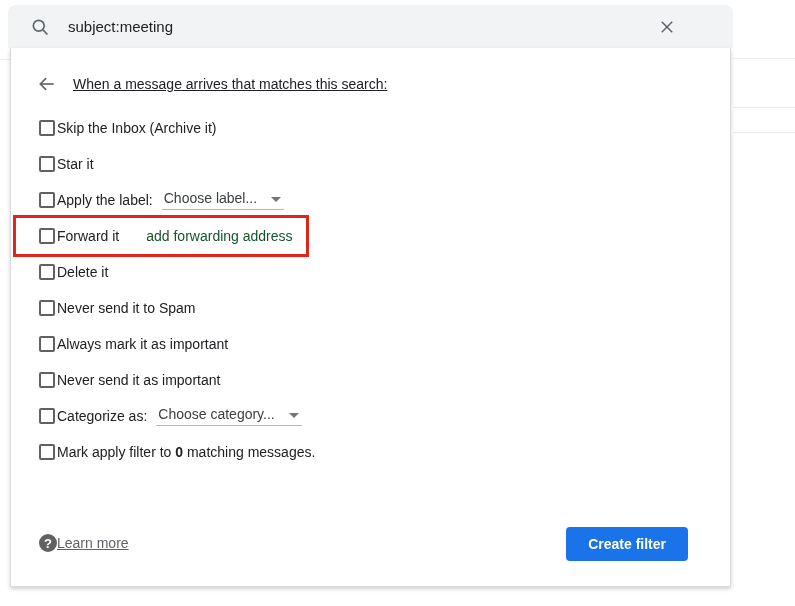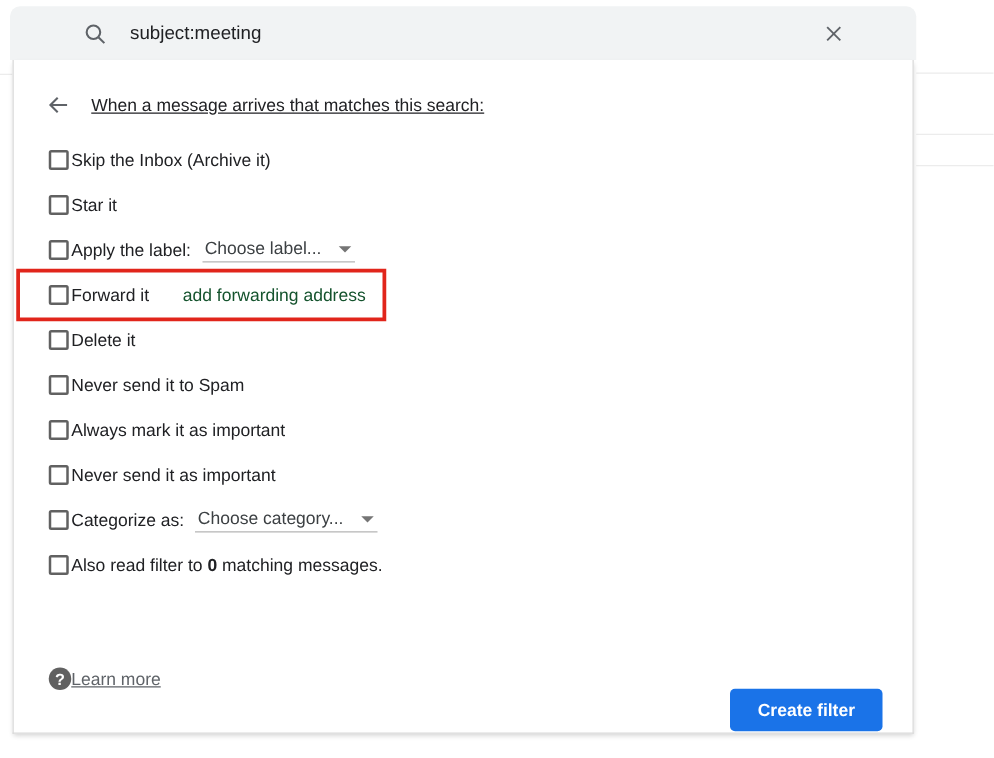--- a/index.html
+++ b/index.html
@@ -9,21 +9,21 @@
 
   
   .bg-line { position:absolute; height:1px; background:#ececec; }
   .bg-line.r1 { left:733px; right:0; top:58px; }
   .bg-line.r2 { left:733px; right:0; top:107px; }
   .bg-line.r3 { left:733px; right:0; top:132px; }
   .bg-line.l1 { left:0; width:10px; top:59px; }
 
   
   .searchbar { position:absolute; left:8px; top:5px; width:725px; height:43px;
-    background:#f1f3f4; border-radius:8px 8px 0 0; display:flex; align-items:center;padding-left:36px; }
+    background:#f1f3f4; border-radius:8px 8px 0 0; display:flex; align-items:center; }
   .searchbar .sicon { margin-left:22px; display:flex; }
   .search-input { border:none; outline:none; background:transparent; flex:1;
     font-family:inherit; font-size:15px; color:#202124; margin-left:18px; }
   .close-btn { width:40px; height:40px; margin-right:46px; display:flex;
     align-items:center; justify-content:center; cursor:pointer; }
 
   
   .panel { position:absolute; left:10px; top:48px; width:721px; height:539px;
     background:#ffffff; border:1px solid #d9d9d9; border-top:none;
     box-shadow:0 2px 4px rgba(0,0,0,0.18); }
@@ -54,23 +54,23 @@
     border:3px solid #e1251b; z-index:3; pointer-events:none; }
   .bold0 { font-weight:bold; }
 
   .panel-footer { position:absolute; left:28px; right:21px; top:477px; height:36px;
     display:flex; align-items:center; justify-content:space-between; }
   .footer-left { display:flex; align-items:center; cursor:pointer; }
   .help-icon { width:18px; height:18px; border-radius:50%; background:#616161;
     color:#fff; font-size:13px; font-weight:bold; display:flex; align-items:center;
     justify-content:center; }
   .learn-more { color:#5f6368; font-size:14px; font-weight:500;text-decoration:underline; }
-  .create-filter { position:absolute; right:3px; top:2px; background:#1a73e8;
+  .create-filter { position:absolute; right:21px; top:2px; background:#1a73e8;
     color:#fff; border:none; border-radius:4px; height:34px; padding:0 22px;
-    font-family:inherit; font-size:14px; font-weight:bold; cursor:pointer;margin-top:24px; }
+    font-family:inherit; font-size:14px; font-weight:bold; cursor:pointer; }
 </style>
 </head>
 <body>
 
 <div class="stage">
 
   <div class="bg-line r1"></div>
   <div class="bg-line r2"></div>
   <div class="bg-line r3"></div>
   <div class="bg-line l1"></div>
@@ -156,21 +156,21 @@
         <span class="cb"></span>
         <span class="row-label">Categorize as:</span>
         <span class="select">
           <span>Choose category...</span>
           <span class="caret"></span>
         </span>
       </div>
 
       <div class="row">
         <span class="cb"></span>
-        <span class="row-label"><span>Also read filter to </span><span class="bold0">0</span><span> matching messages.</span></span>
+        <span class="row-label"><span>Mark apply filter to </span><span class="bold0">0</span><span> matching messages.</span></span>
       </div>
 
     </div>
 
     <div class="panel-footer">
       <span class="footer-left">
         <span class="help-icon">?</span>
         <span class="learn-more">Learn more</span>
       </span>
       <button class="create-filter">Create filter</button>

